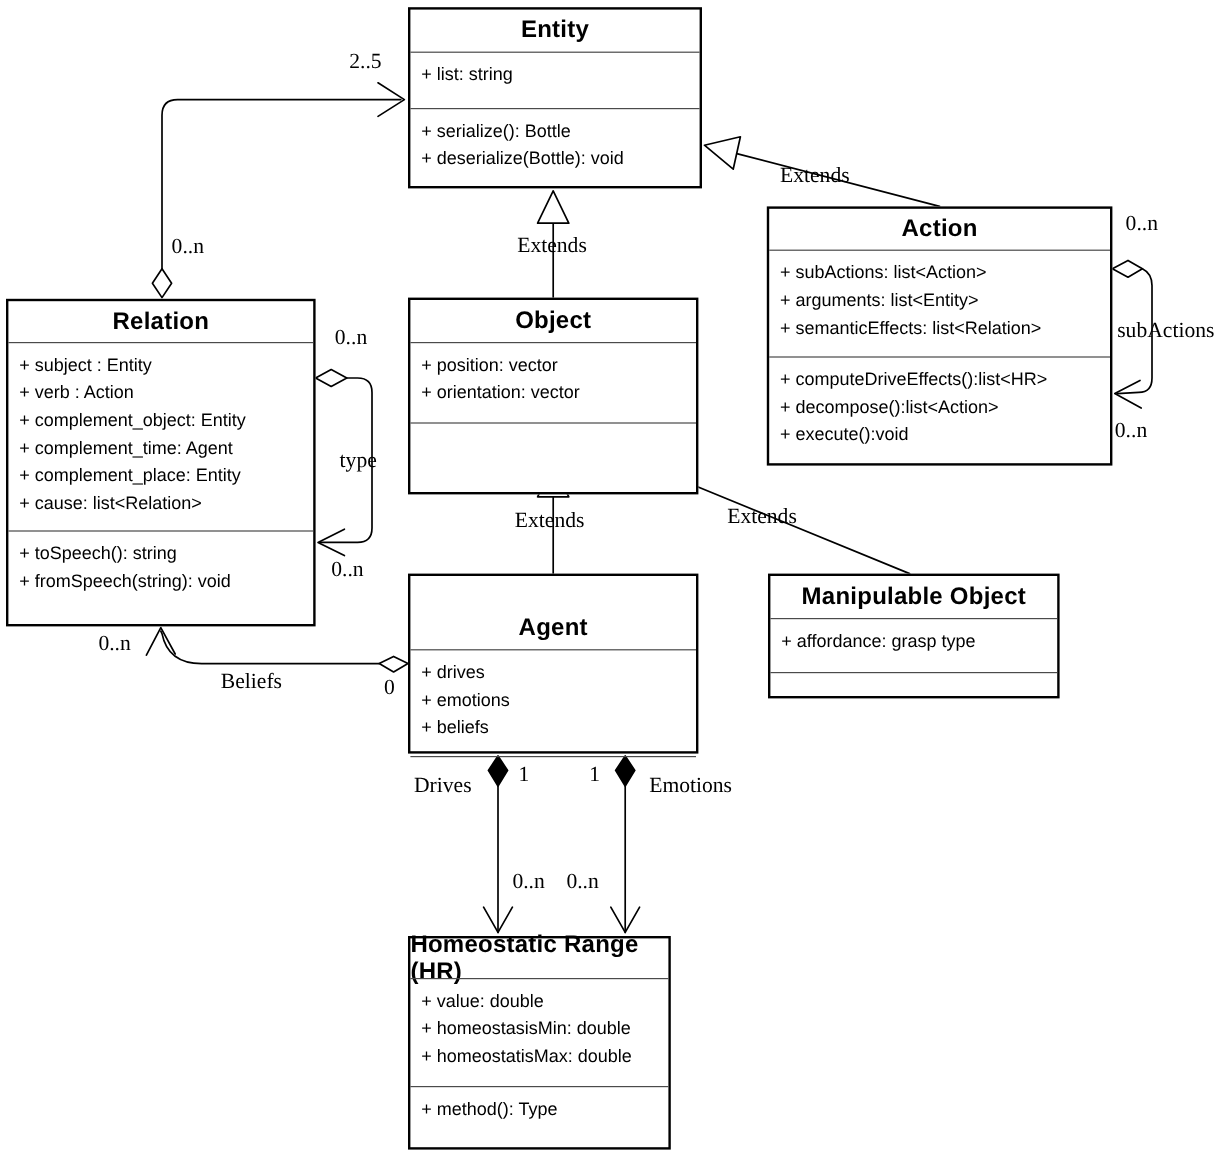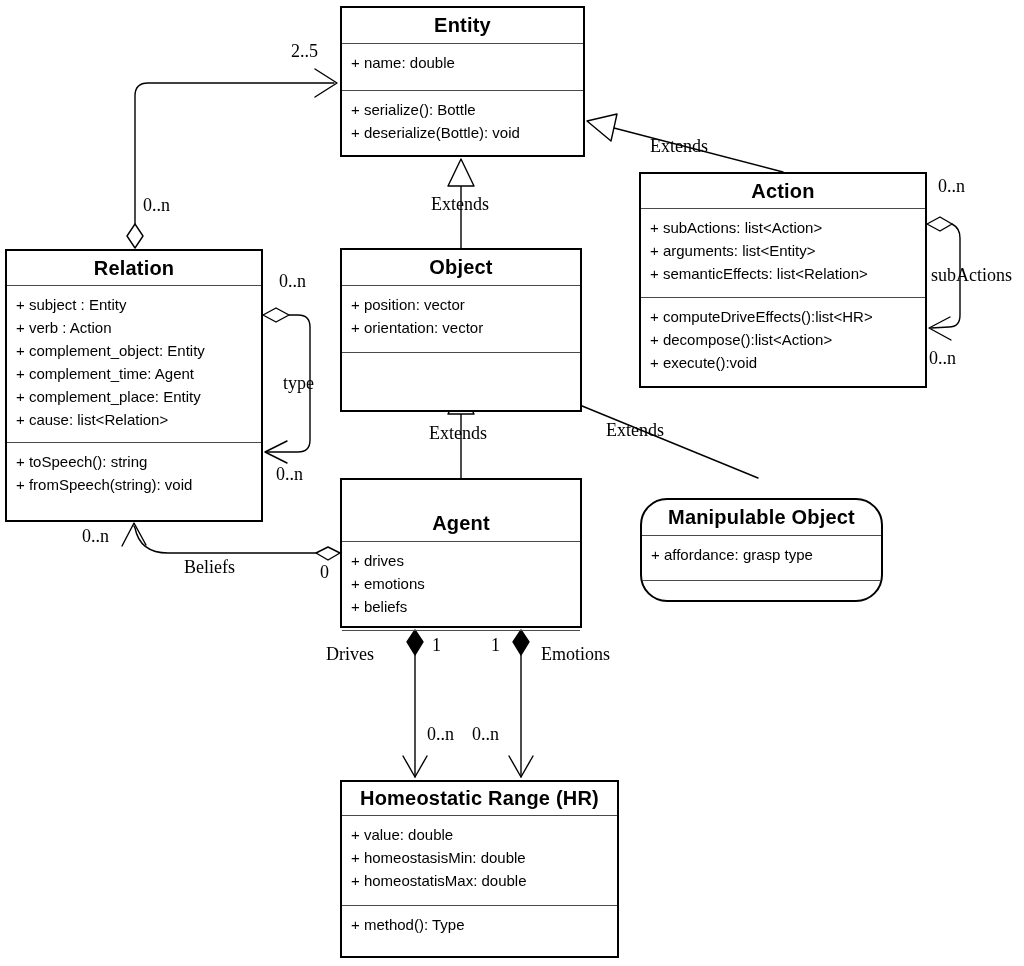--- a/index.html
+++ b/index.html
@@ -101,32 +101,32 @@
   <div class="lbl" style="left:276px;top:465px;">0..n</div>
 
   <div class="lbl" style="left:938px;top:177px;">0..n</div>
   <div class="lbl" style="left:931px;top:266px;">subActions</div>
   <div class="lbl" style="left:929px;top:349px;">0..n</div>
 
   <div class="lbl" style="left:82px;top:527px;">0..n</div>
   <div class="lbl" style="left:184px;top:558px;">Beliefs</div>
   <div class="lbl" style="left:320px;top:563px;">0</div>
 
-  <div class="lbl" style="left:326px;top:645px;">Drives</div>
+  <div class="lbl" style="left:345px;top:645px;">Drives</div>
   <div class="lbl" style="left:432px;top:636px;">1</div>
   <div class="lbl" style="left:427px;top:725px;">0..n</div>
 
   <div class="lbl" style="left:491px;top:636px;">1</div>
   <div class="lbl" style="left:541px;top:645px;">Emotions</div>
   <div class="lbl" style="left:472px;top:725px;">0..n</div>
 
   <div class="uml-class" style="left:340px;top:6px;width:245px;height:151px;">
     <div class="uml-title" style="height:35px;">Entity</div>
     <div class="uml-section" style="height:47px;">
-      <div class="member">+ name: double</div>
+      <div class="member">+ list: string</div>
     </div>
     <div class="uml-section" style="flex:1 1 auto;">
       <div class="member">+ serialize(): Bottle</div>
       <div class="member">+ deserialize(Bottle): void</div>
     </div>
   </div>
 
   <div class="uml-class" style="left:639px;top:172px;width:288px;height:216px;">
     <div class="uml-title" style="height:34px;">Action</div>
     <div class="uml-section" style="height:89px;">
@@ -169,29 +169,29 @@
   <div class="uml-class" style="left:340px;top:478px;width:242px;height:150px;">
     <div class="uml-title" style="height:36px;margin-top:25px;">Agent</div>
     <div class="uml-section" style="height:89px;">
       <div class="member">+ drives</div>
       <div class="member">+ emotions</div>
       <div class="member">+ beliefs</div>
     </div>
     <div class="uml-section" style="flex:1 1 auto;"></div>
   </div>
 
-  <div class="uml-class" style="left:640px;top:498px;width:243px;height:104px;border-radius:27px;">
+  <div class="uml-class" style="left:640px;top:478px;width:243px;height:104px;">
     <div class="uml-title" style="height:35px;">Manipulable Object</div>
     <div class="uml-section" style="height:45px;">
       <div class="member">+ affordance: grasp type</div>
     </div>
     <div class="uml-section" style="flex:1 1 auto;"></div>
   </div>
 
-  <div class="uml-class" style="left:340px;top:780px;width:279px;height:178px;">
+  <div class="uml-class" style="left:340px;top:780px;width:219px;height:178px;">
     <div class="uml-title" style="height:33px;">Homeostatic Range (HR)</div>
     <div class="uml-section" style="height:90px;">
       <div class="member">+ value: double</div>
       <div class="member">+ homeostasisMin: double</div>
       <div class="member">+ homeostatisMax: double</div>
     </div>
     <div class="uml-section" style="flex:1 1 auto;">
       <div class="member">+ method(): Type</div>
     </div>
   </div>

